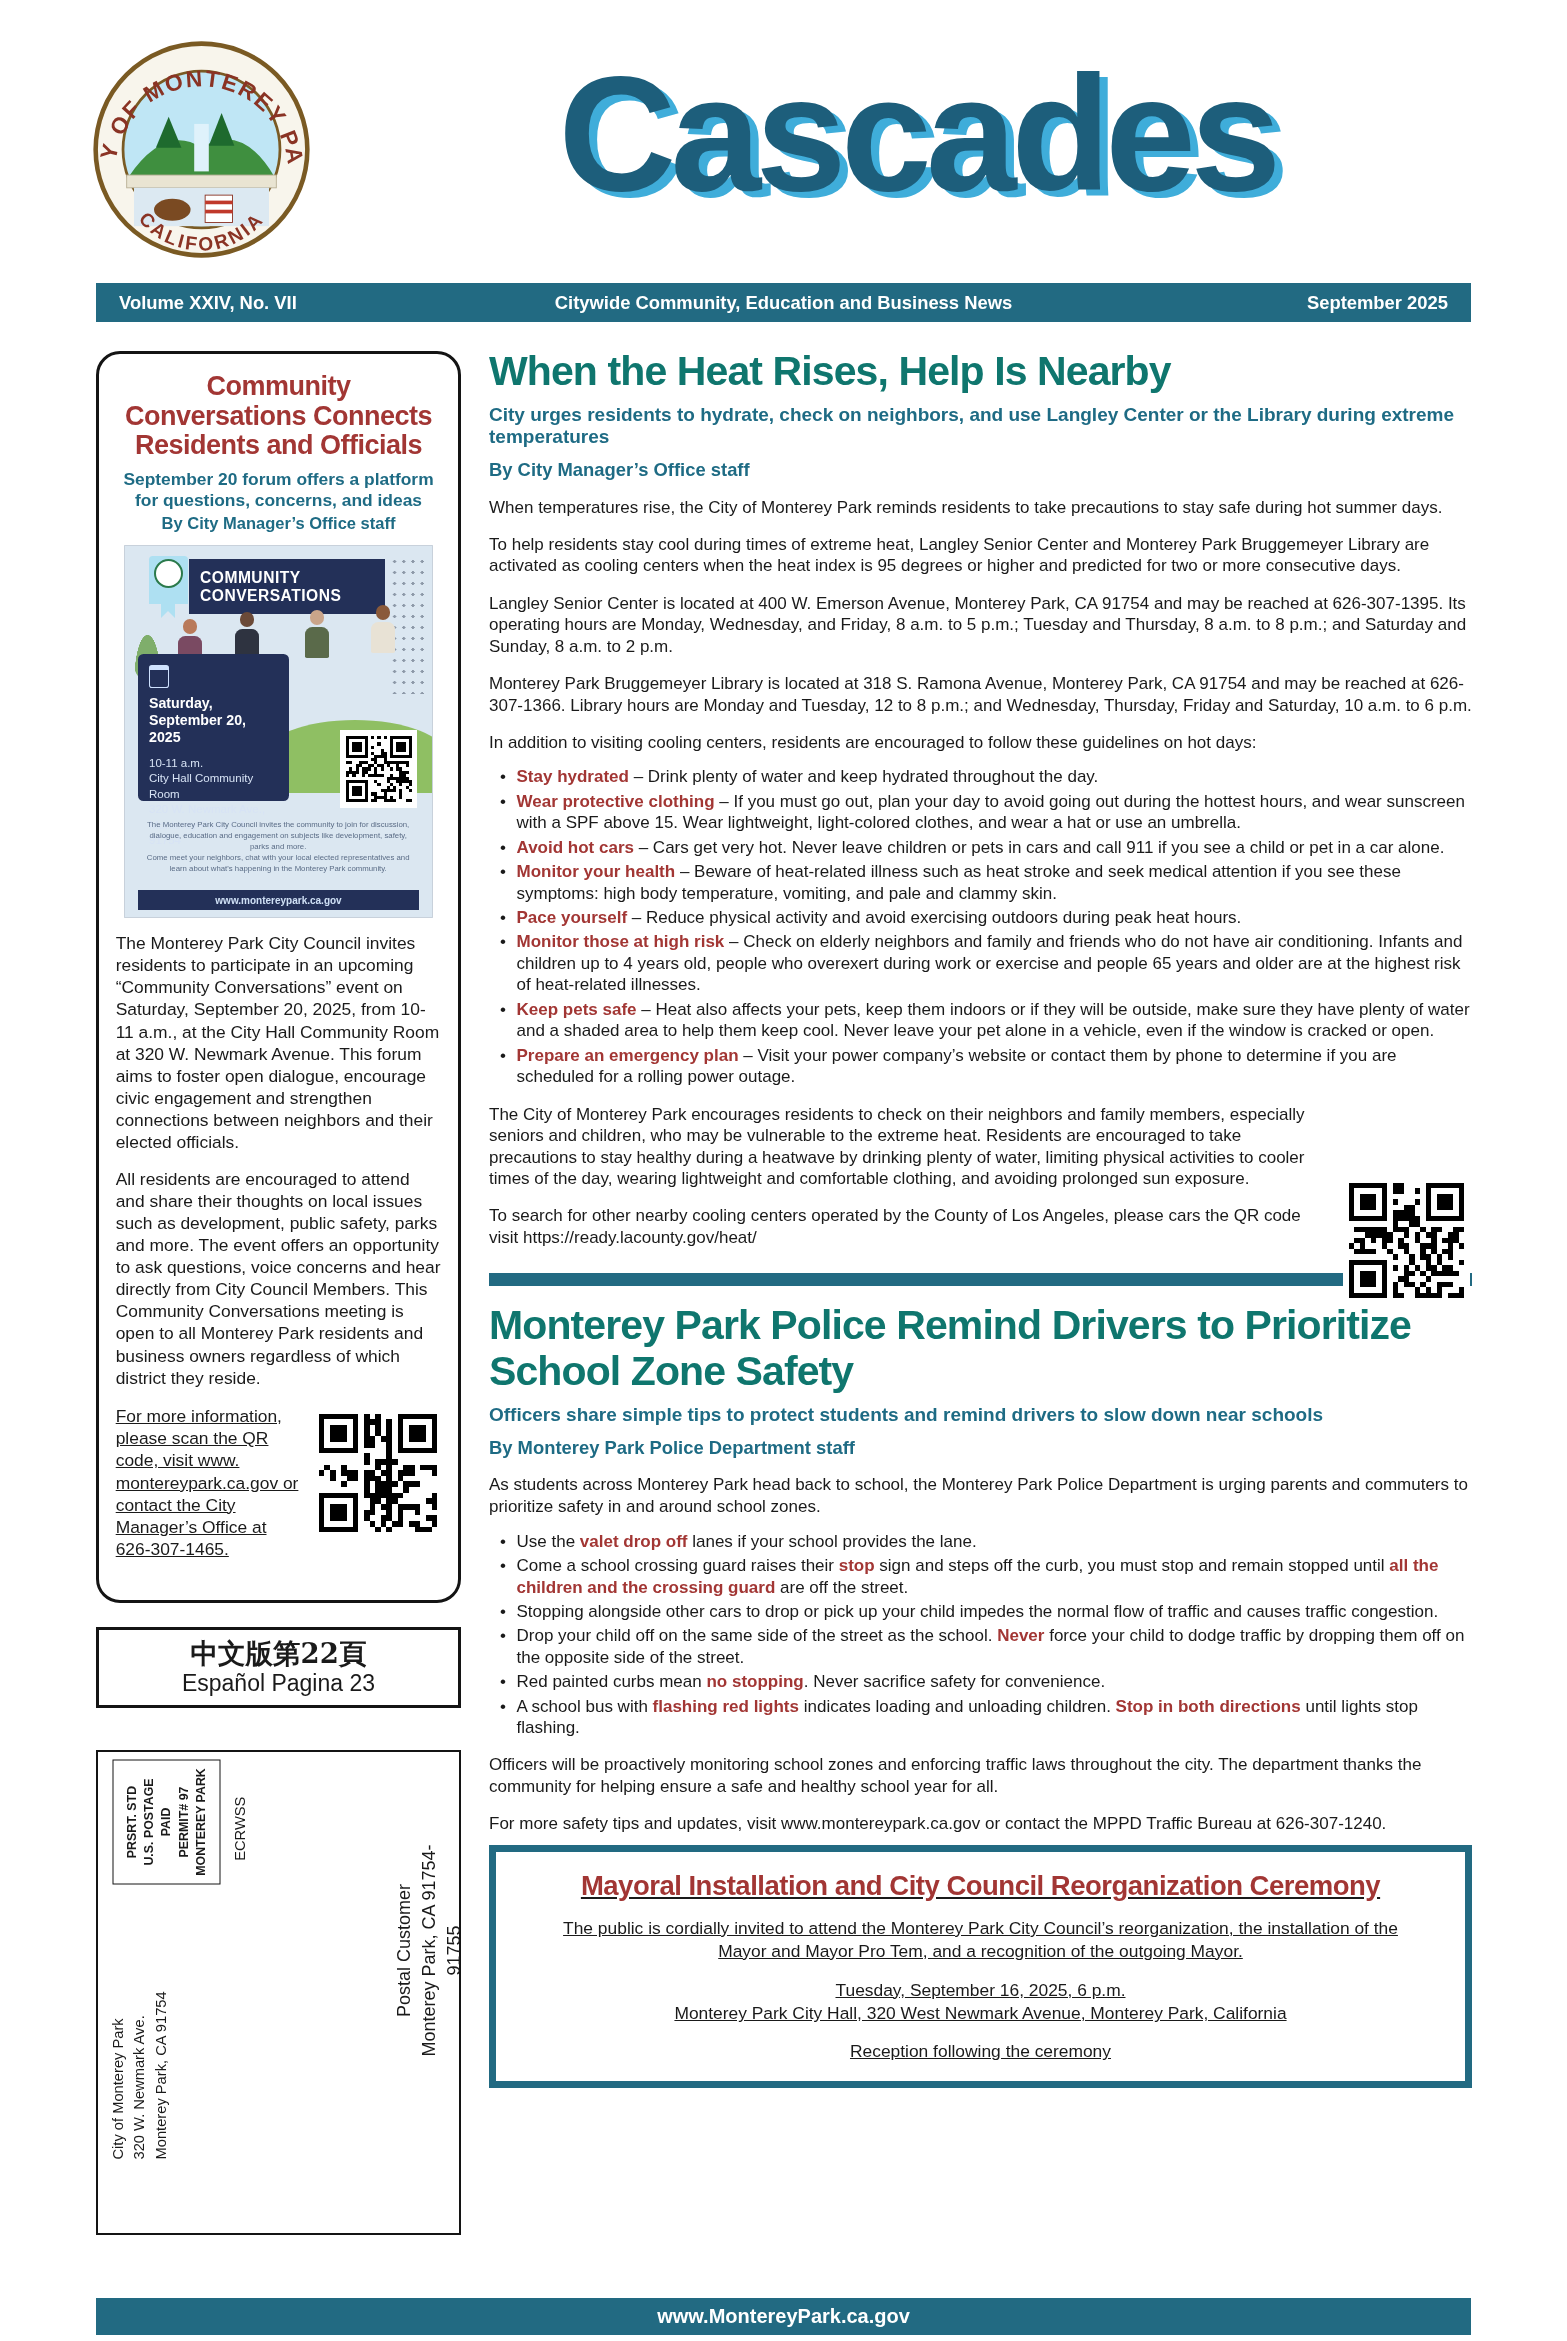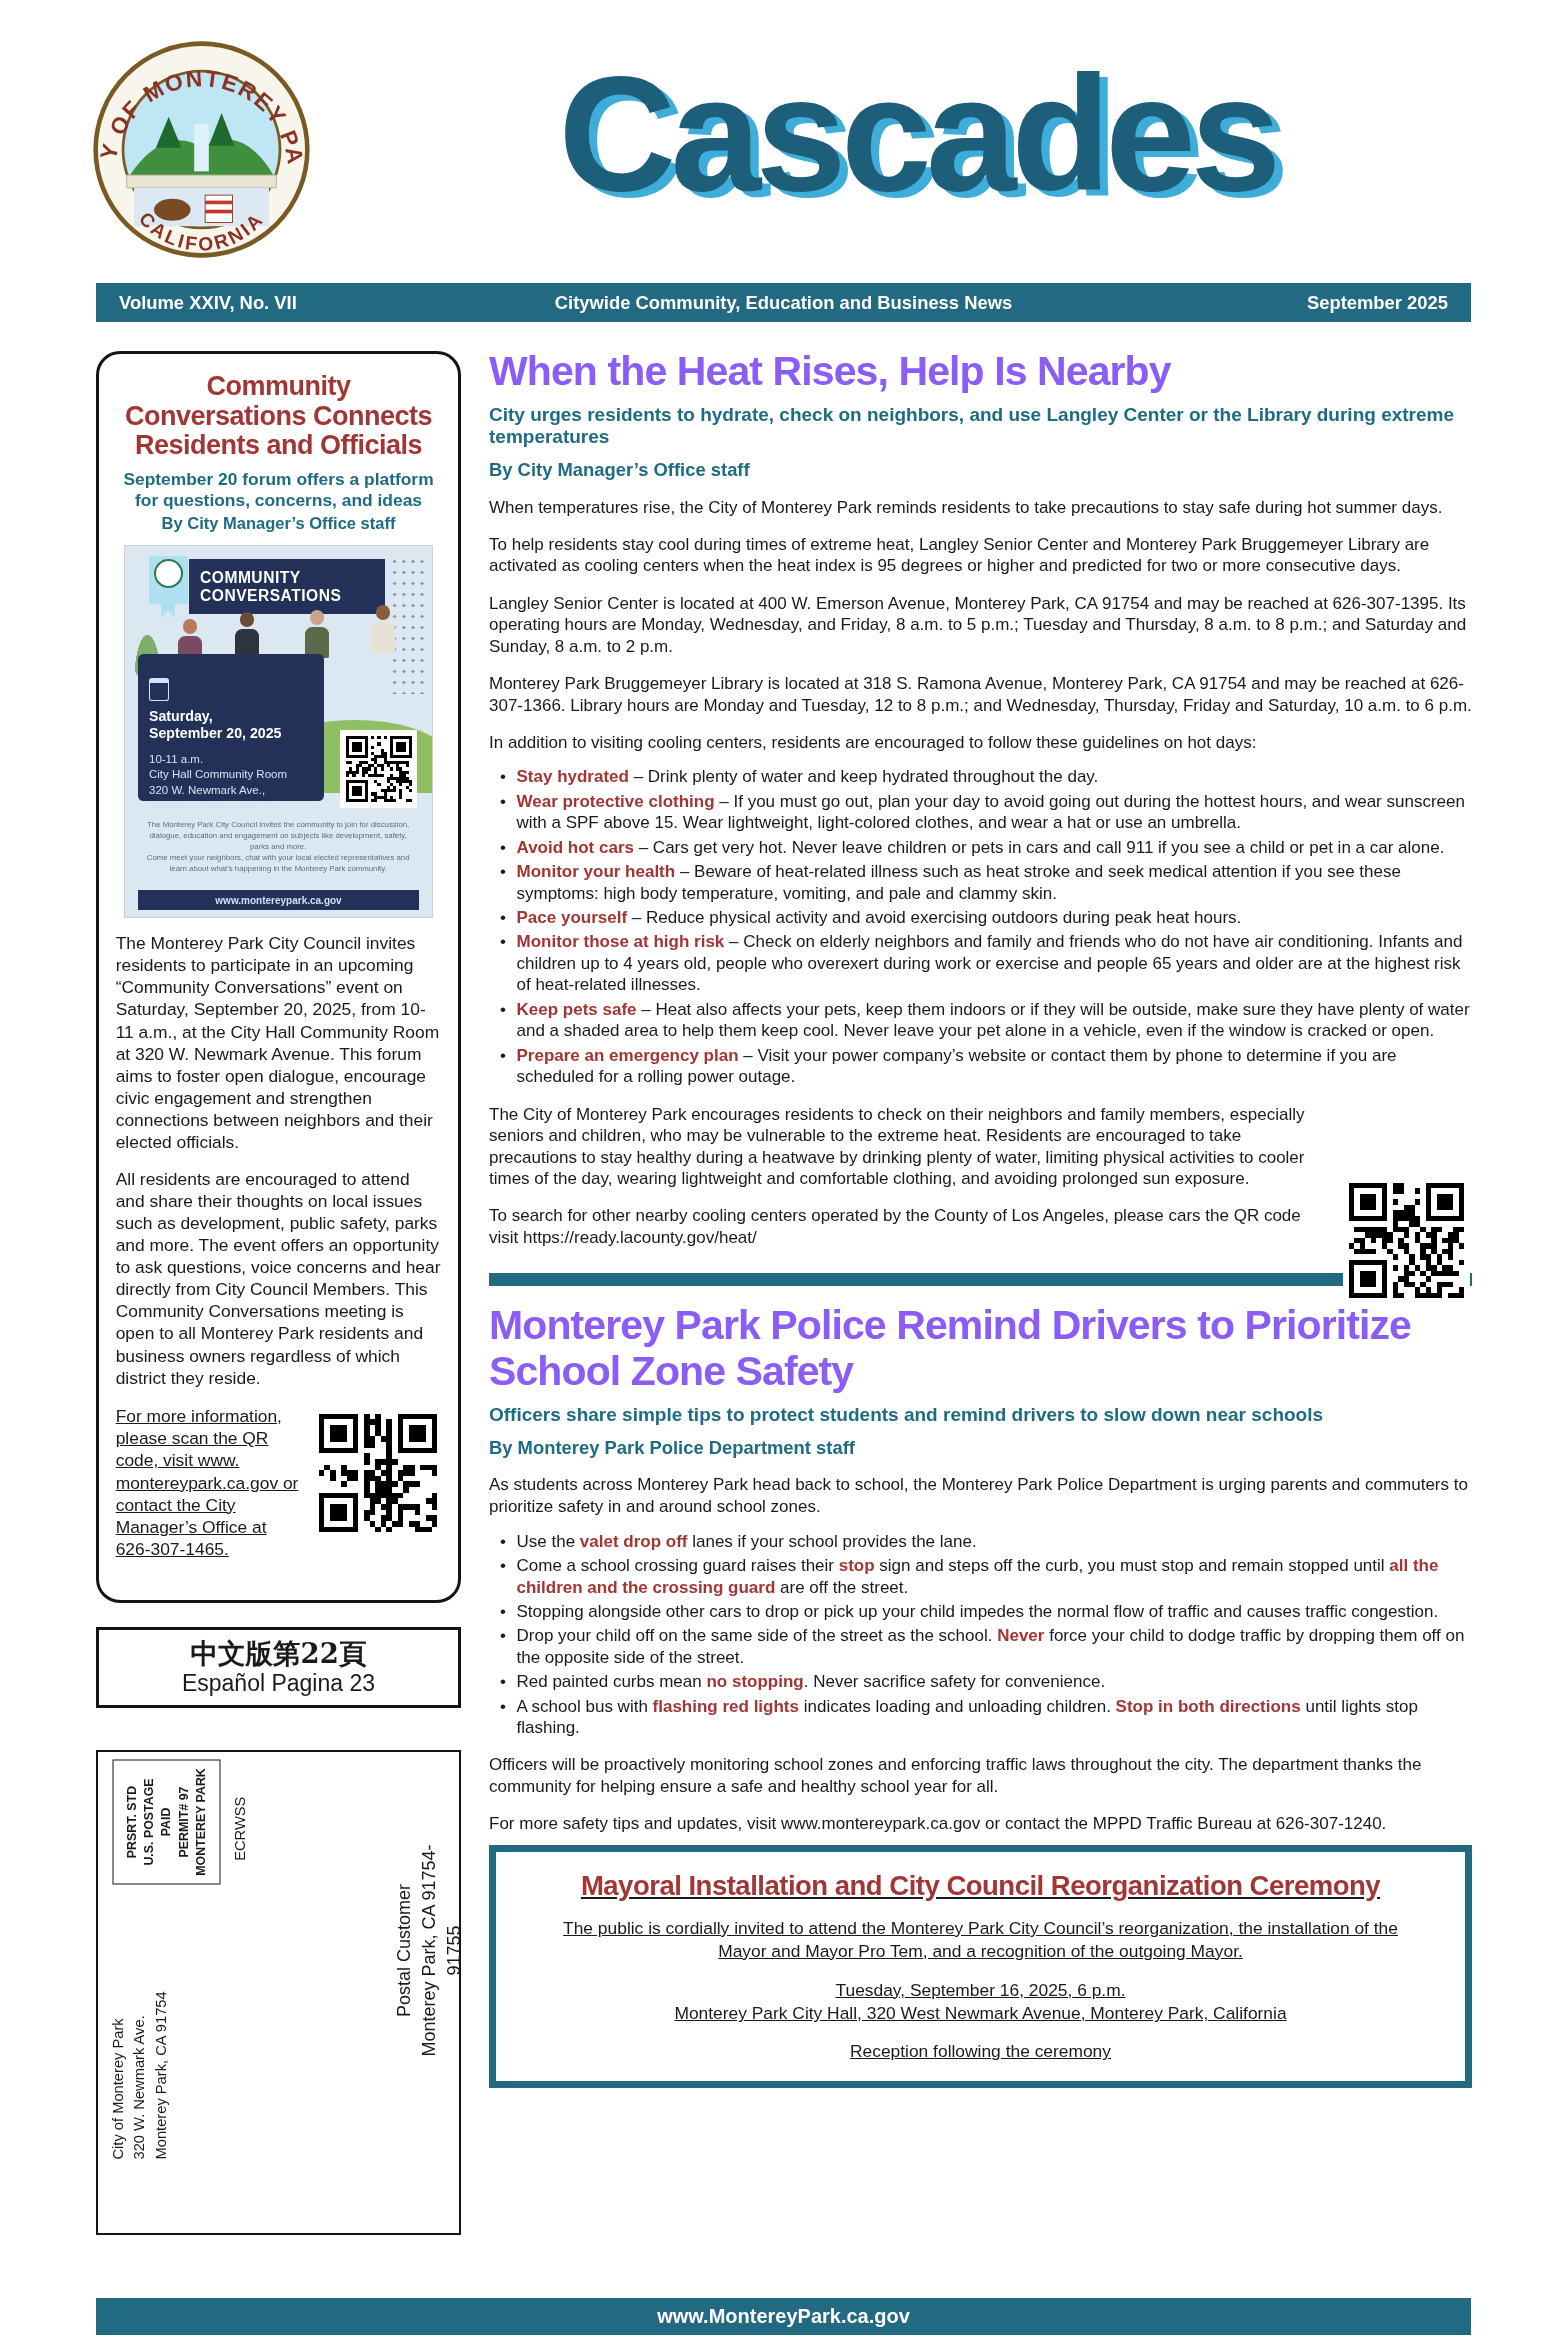--- a/index.html
+++ b/index.html
@@ -48,22 +48,22 @@
   .flyer-seal:before{content:"";position:absolute;left:4.6px;top:3.7px;width:29px;height:29px;border-radius:50%;
               background:#ffffff;border:2.8px solid #2b7a4b;box-sizing:border-box;}
   .flyer-seal:after{content:"";position:absolute;left:12px;top:48px;border:7.3px solid #aee0f2;
               border-bottom-color:transparent;}
   .plant{position:absolute;left:7.3px;top:81px;width:31px;height:55px;
          background:radial-gradient(ellipse at 50% 100%,#7fae6b 60%,transparent 61%);border-radius:50%;}
   .ground{position:absolute;left:138px;top:174px;width:184px;height:73px;background:#8fbf63;border-radius:50% 50% 0 0;}
   .person{position:absolute;width:24px;height:48px;}
   .person .h{width:14.7px;height:14.7px;border-radius:50%;margin:0 auto;}
   .person .b{width:24px;height:31px;border-radius:7.3px 7.3px 1.8px 1.8px;margin-top:1.8px;}
-  .flyer-card{position:absolute;left:13px;top:108px;width:186px;height:147px;background:#233058;
-              border-radius:5.5px;color:#fff;padding:24px 11px;box-sizing:border-box;}
+  .flyer-card{position:absolute;left:13px;top:108px;width:151px;height:147px;background:#233058;
+              border-radius:5.5px;color:#fff;padding:11px 11px;box-sizing:border-box;}
   .cal-icon{width:18.4px;height:16.5px;border:1.8px solid #cfe2ff;border-top:5.5px solid #cfe2ff;border-radius:2.8px;}
   .flyer-date{margin-top:7.3px;font-weight:bold;font-size:14.2px;line-height:1.2;}
   .flyer-details{margin-top:9.2px;font-size:11.5px;line-height:1.35;color:#d7e3f5;}
   .flyer-qr{position:absolute;right:14.7px;top:184px;width:72px;height:72px;padding:2.8px;}
   .flyer-cap{position:absolute;left:14.7px;width:277px;font-size:7.8px;line-height:1.35;color:#5a6c86;text-align:center;}
   .cap1{top:274px;} .cap2{top:307px;}
   .flyer-foot{position:absolute;left:13px;bottom:7.3px;width:281px;background:#233058;color:#cfe0f5;
               font-size:10px;font-weight:bold;text-align:center;padding:4.6px 0;}
 
   
@@ -81,21 +81,21 @@
               display:flex;flex-direction:column;justify-content:center;text-align:center;
               font-weight:bold;font-size:12.4px;line-height:1.4;}
   .ecrwss{left:129px;top:26px;width:27.5px;height:101px;}
   .ecrwss .in{width:101px;height:27.5px;left:-37px;top:37px;font-size:14.7px;line-height:27.5px;text-align:center;}
   .postal{left:294px;top:70px;width:57px;height:257px;}
   .postal .in{width:257px;height:57px;left:-100px;top:100px;font-size:18px;line-height:1.4;text-align:center;}
   .return{left:9.2px;top:235px;width:68px;height:173px;}
   .return .in{width:173px;height:68px;left:-52px;top:52px;font-size:14.7px;line-height:1.45;}
 
   
-  .headline{margin:0;color:#8b5cf6;font-weight:bold;font-size:41px;line-height:1.12;letter-spacing:-0.9px;}
+  .headline{margin:0;color:#0f766e;font-weight:bold;font-size:41px;line-height:1.12;letter-spacing:-0.9px;}
   .sub{margin:9.2px 0 0;color:#1e6b84;font-weight:bold;font-size:19px;}
   .by{margin:11px 0 0;color:#1e6b84;font-weight:bold;font-size:18.4px;}
   .art p{margin:15.6px 0 0;font-size:17px;line-height:1.27;}
   .art ul{margin:13px 0 0;padding-left:27.5px;list-style:none;}
   .art li{margin:2.8px 0;font-size:17px;line-height:1.27;position:relative;}
   .art li:before{content:"\2022";position:absolute;left:-16.5px;top:0;}
   .lead{color:#a23634;font-weight:bold;}
   .pad-qr{padding-right:163px;}
   .heat-qr{position:absolute;top:828px;right:1.8px;width:127px;height:127px;}
   .divider{margin-top:24px;height:13.8px;background:#226a82;}

